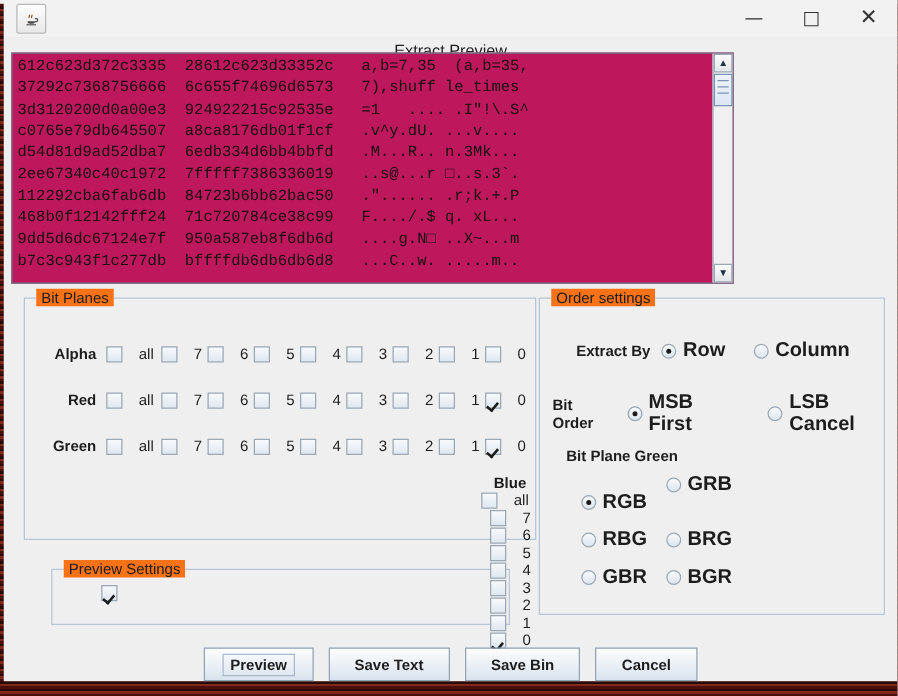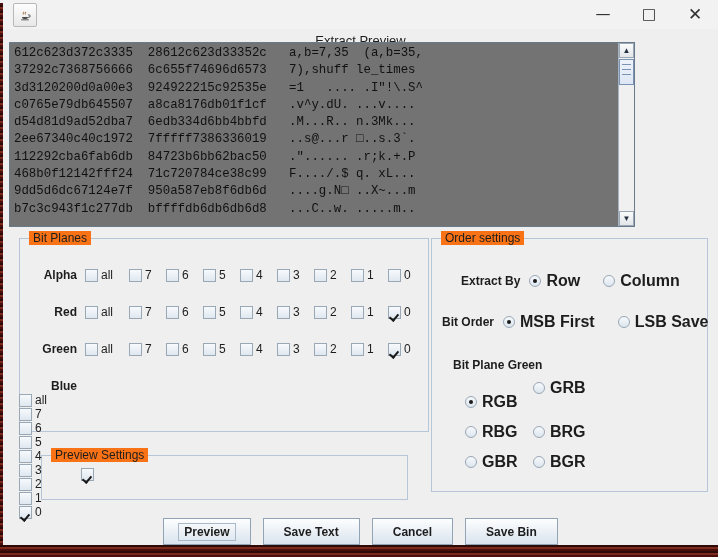--- a/index.html
+++ b/index.html
@@ -42,22 +42,22 @@
   }
   .win-btn.close{font-size:17px;}
   
   .dlg-title{
     height:22px;background:#efefef;
     display:flex;align-items:center;justify-content:center;
     font-size:13px;color:#1d1d1d;font-weight:400;
   }
   
   .ta-wrap{
-    position:absolute;left:6px;top:42px;width:626px;height:185px;
-    border:1px solid #6b7a8a;background:#737373;box-sizing:border-box;
+    position:absolute;left:6px;top:42px;width:578px;height:185px;
+    border:1px solid #6b7a8a;background:#be185d;box-sizing:border-box;
     display:flex;
   }
   .hexdump{
     flex:1;margin:0;padding:2px 0 0 4px;overflow:hidden;
     font-family:"Liberation Mono","DejaVu Sans Mono",monospace;
     font-size:12.4px;line-height:17.3px;color:#111;
     white-space:pre;letter-spacing:0px;
   }
   .vscroll{
     width:16px;background:#f0f0f0;border-left:1px solid #a8b4c2;
@@ -89,28 +89,28 @@
   .group > .g-title{
     position:absolute;top:-8px;left:9px;padding:0 4px;
     background:#f97316;font-size:12px;color:#1d1d1d;font-weight:400;
   }
   #bitplanes{left:16px;top:238px;width:410px;height:194px;}
   #ordersettings{left:428px;top:238px;width:277px;height:254px;}
   #previewsettings{left:38px;top:455px;width:367px;height:45px;}
   
   .bp-row{
     position:absolute;left:0;width:410px;height:22px;
-    display:flex;align-items:flex-start;
+    display:flex;align-items:flex-end;
   }
   .bp-label{
     width:66px;text-align:right;padding-right:8px;
     font-size:12px;font-weight:bold;color:#1d1d1d;box-sizing:border-box;
   }
   .bp-cell{
-    width:37px;display:flex;align-items:center;gap:3px;
+    width:37px;display:flex;align-items:center;gap:13px;
   }
   .bp-cell.allcell{width:44px;}
   .cb{
     width:13px;height:13px;box-sizing:border-box;
     border:1px solid #9aa7b5;
     background:linear-gradient(#f7fafd,#dfe7ef);
     display:inline-block;position:relative;flex:none;
   }
   .cb.checked::after{
     content:"";position:absolute;left:2px;top:5px;
@@ -393,21 +393,21 @@
   </div>
 
   <div class="os-line" style="left:439px;top:313px;gap:9px;">
     <span class="os-key">Bit Order</span>
     <span class="opt">
       <span class="rb sel"></span>
       <span class="lbl">MSB First</span>
     </span>
     <span class="opt" style="margin-left:14px;">
       <span class="rb"></span>
-      <span class="lbl">LSB Save</span>
+      <span class="lbl">LSB Cancel</span>
     </span>
   </div>
 
   <div class="bpo-title" style="left:450px;">Bit Plane Green</div>
 
   <div class="opt bpo-opt" style="left:462px;top:393px;">
     <span class="rb sel"></span>
     <span class="lbl">RGB</span>
   </div>
   <div class="opt bpo-opt" style="left:530px;top:379px;text-align:center;">
@@ -436,20 +436,20 @@
   </div>
 
   <div class="btnbar">
     <div class="btn">
       <span class="focus">Preview</span>
     </div>
     <div class="btn nofocus">
       <span class="focus">Save Text</span>
     </div>
     <div class="btn nofocus">
+      <span class="focus">Save Bin</span>
+    </div>
+    <div class="btn nofocus">
       <span class="focus">Cancel</span>
     </div>
-    <div class="btn nofocus">
-      <span class="focus">Save Bin</span>
-    </div>
   </div>
 
 </div>
 
 </body></html>

